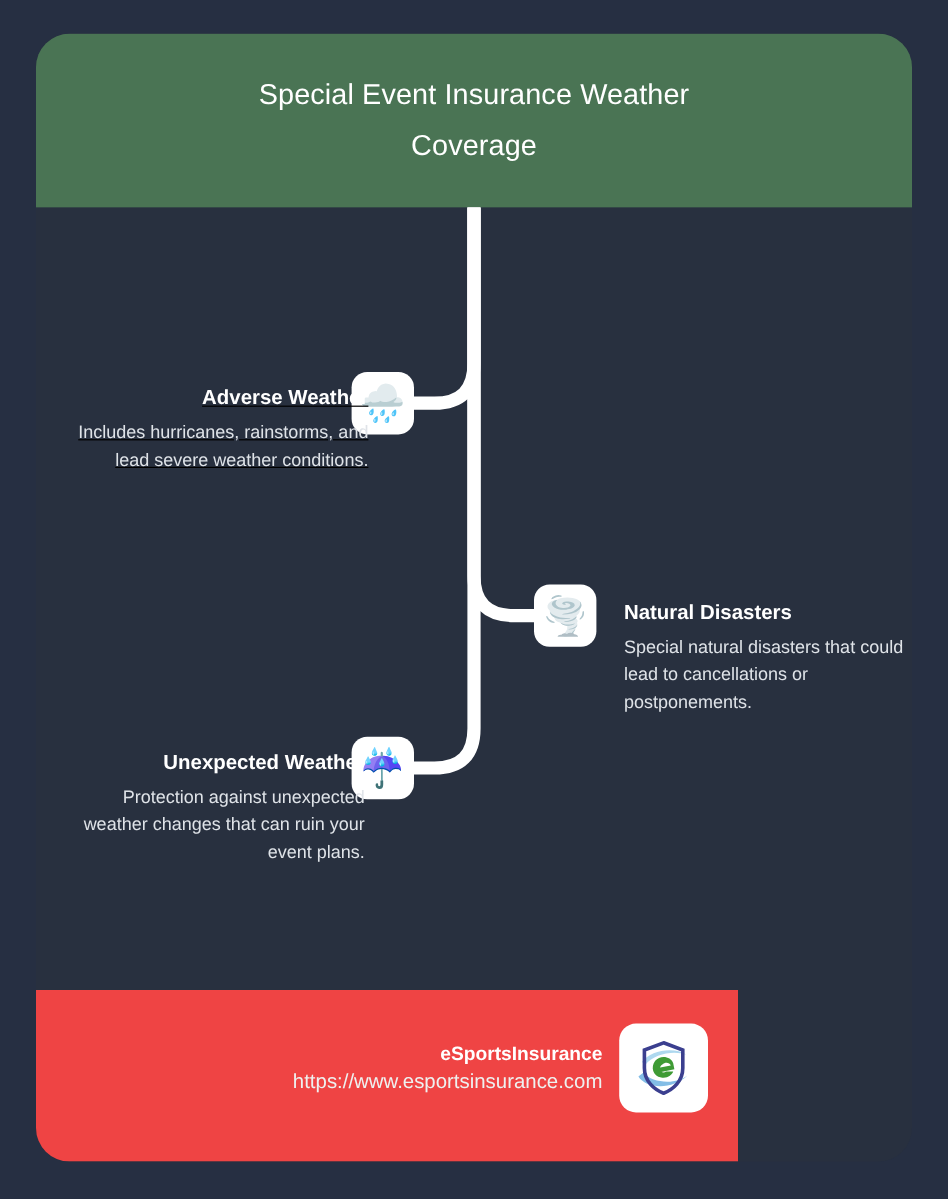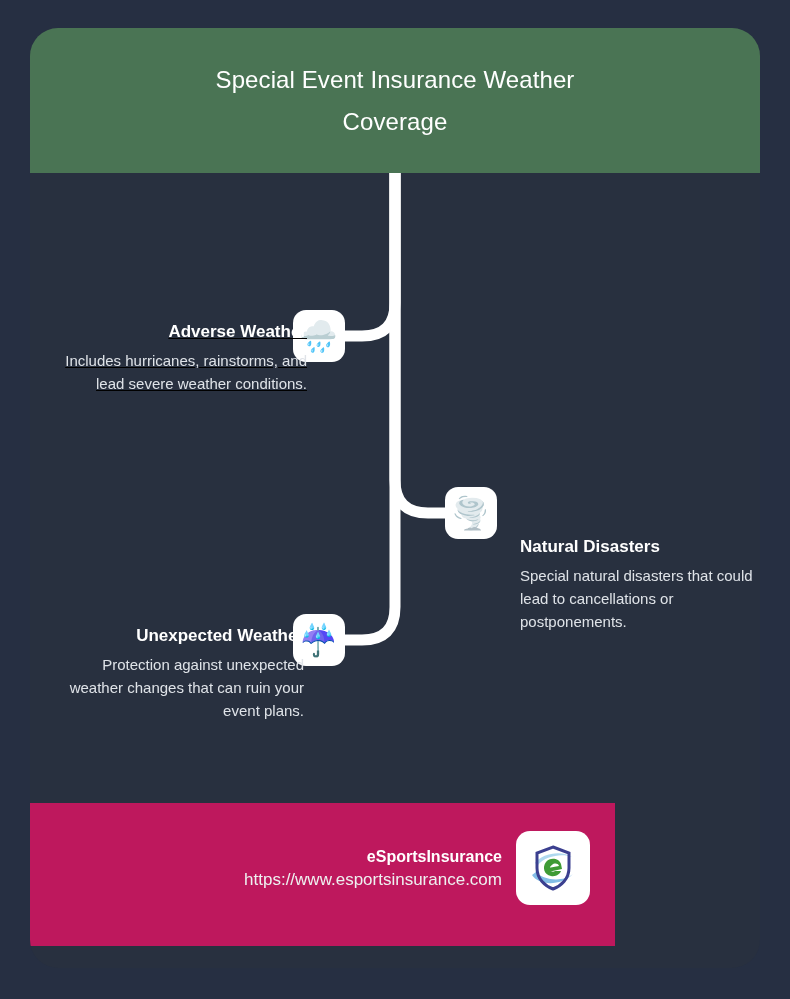--- a/index.html
+++ b/index.html
@@ -77,21 +77,21 @@
     font-size: 31px;
     line-height: 1;
   }
   .tile-1 { left: 263px; top: 137px; }
   .tile-2 { left: 415px; top: 314px; }
   .tile-3 { left: 263px; top: 441px; }
 
   
   .node-text { position: absolute; }
   .node-text.right-aligned { text-align: right; }
-  .node-text.left-aligned  { text-align: left; margin-top: 36px;  }
+  .node-text.left-aligned  { text-align: left;  }
 
   .node-heading {
     color: #ffffff;
     font-size: 17px;
     font-weight: bold;
     line-height: 24px;
     margin-bottom: 5px;
   }
   .node-desc {
     color: #dfe3e8;
@@ -100,24 +100,24 @@
   }
 
   .text-1 { left: 6px;   top: 147px; width: 271px; text-decoration: underline; }
   .text-2 { left: 490px; top: 326px; width: 258px; }
   .text-3 { left: 16px;  top: 451px; width: 258px; }
 
   
   .card-footer {
     position: absolute;
     left: 0;
-    top: 775px;
+    top: 797px;
     width: 585px;
     height: 143px;
-    background: #be185d;
+    background: #ef4444;
   }
   .footer-inner {
     position: absolute;
     right: 25px;
     top: 28px;
     display: flex;
     align-items: center;
     gap: 14px;
   }
   .footer-text { text-align: right; }

